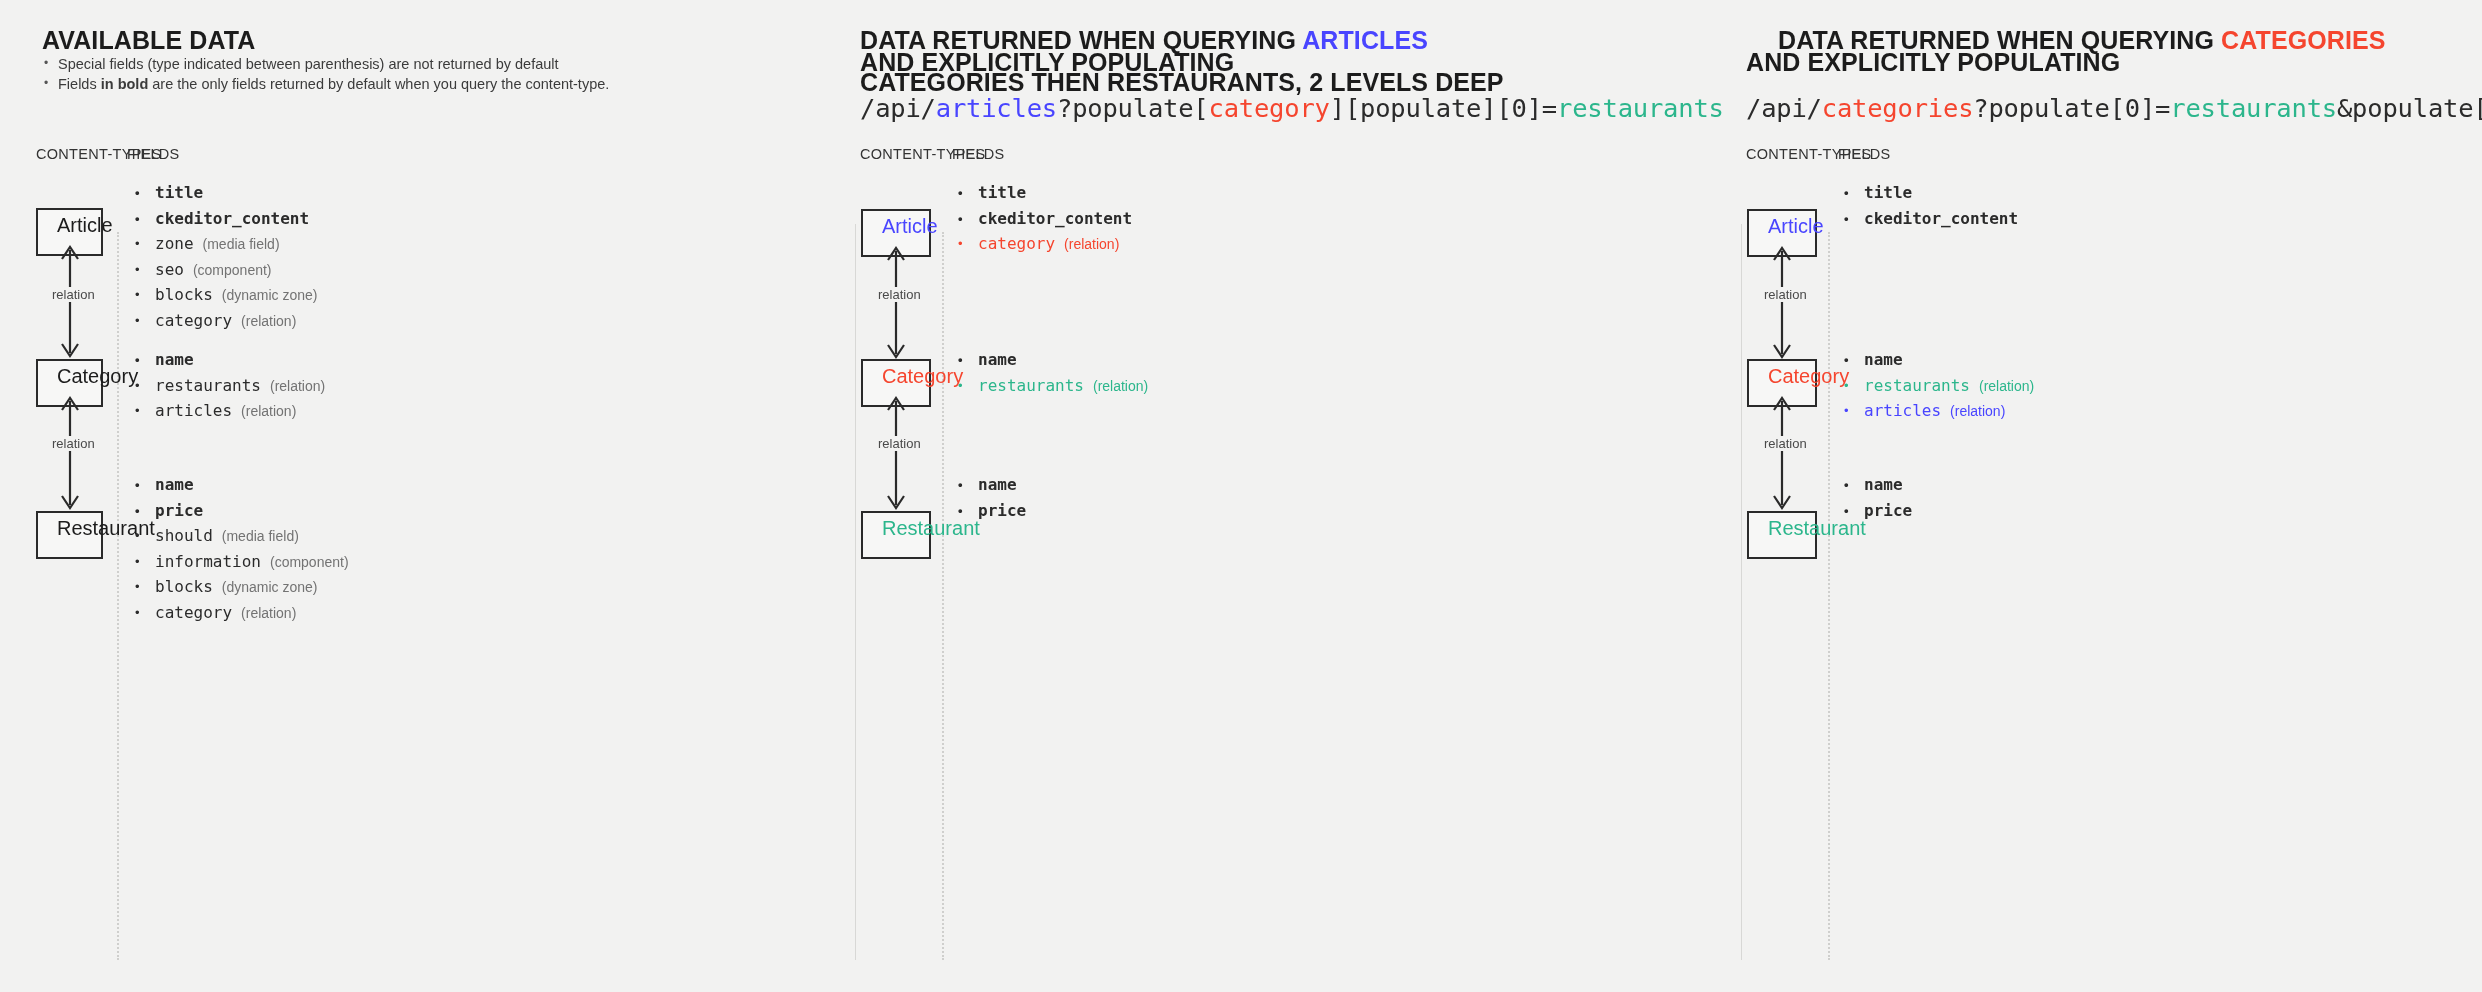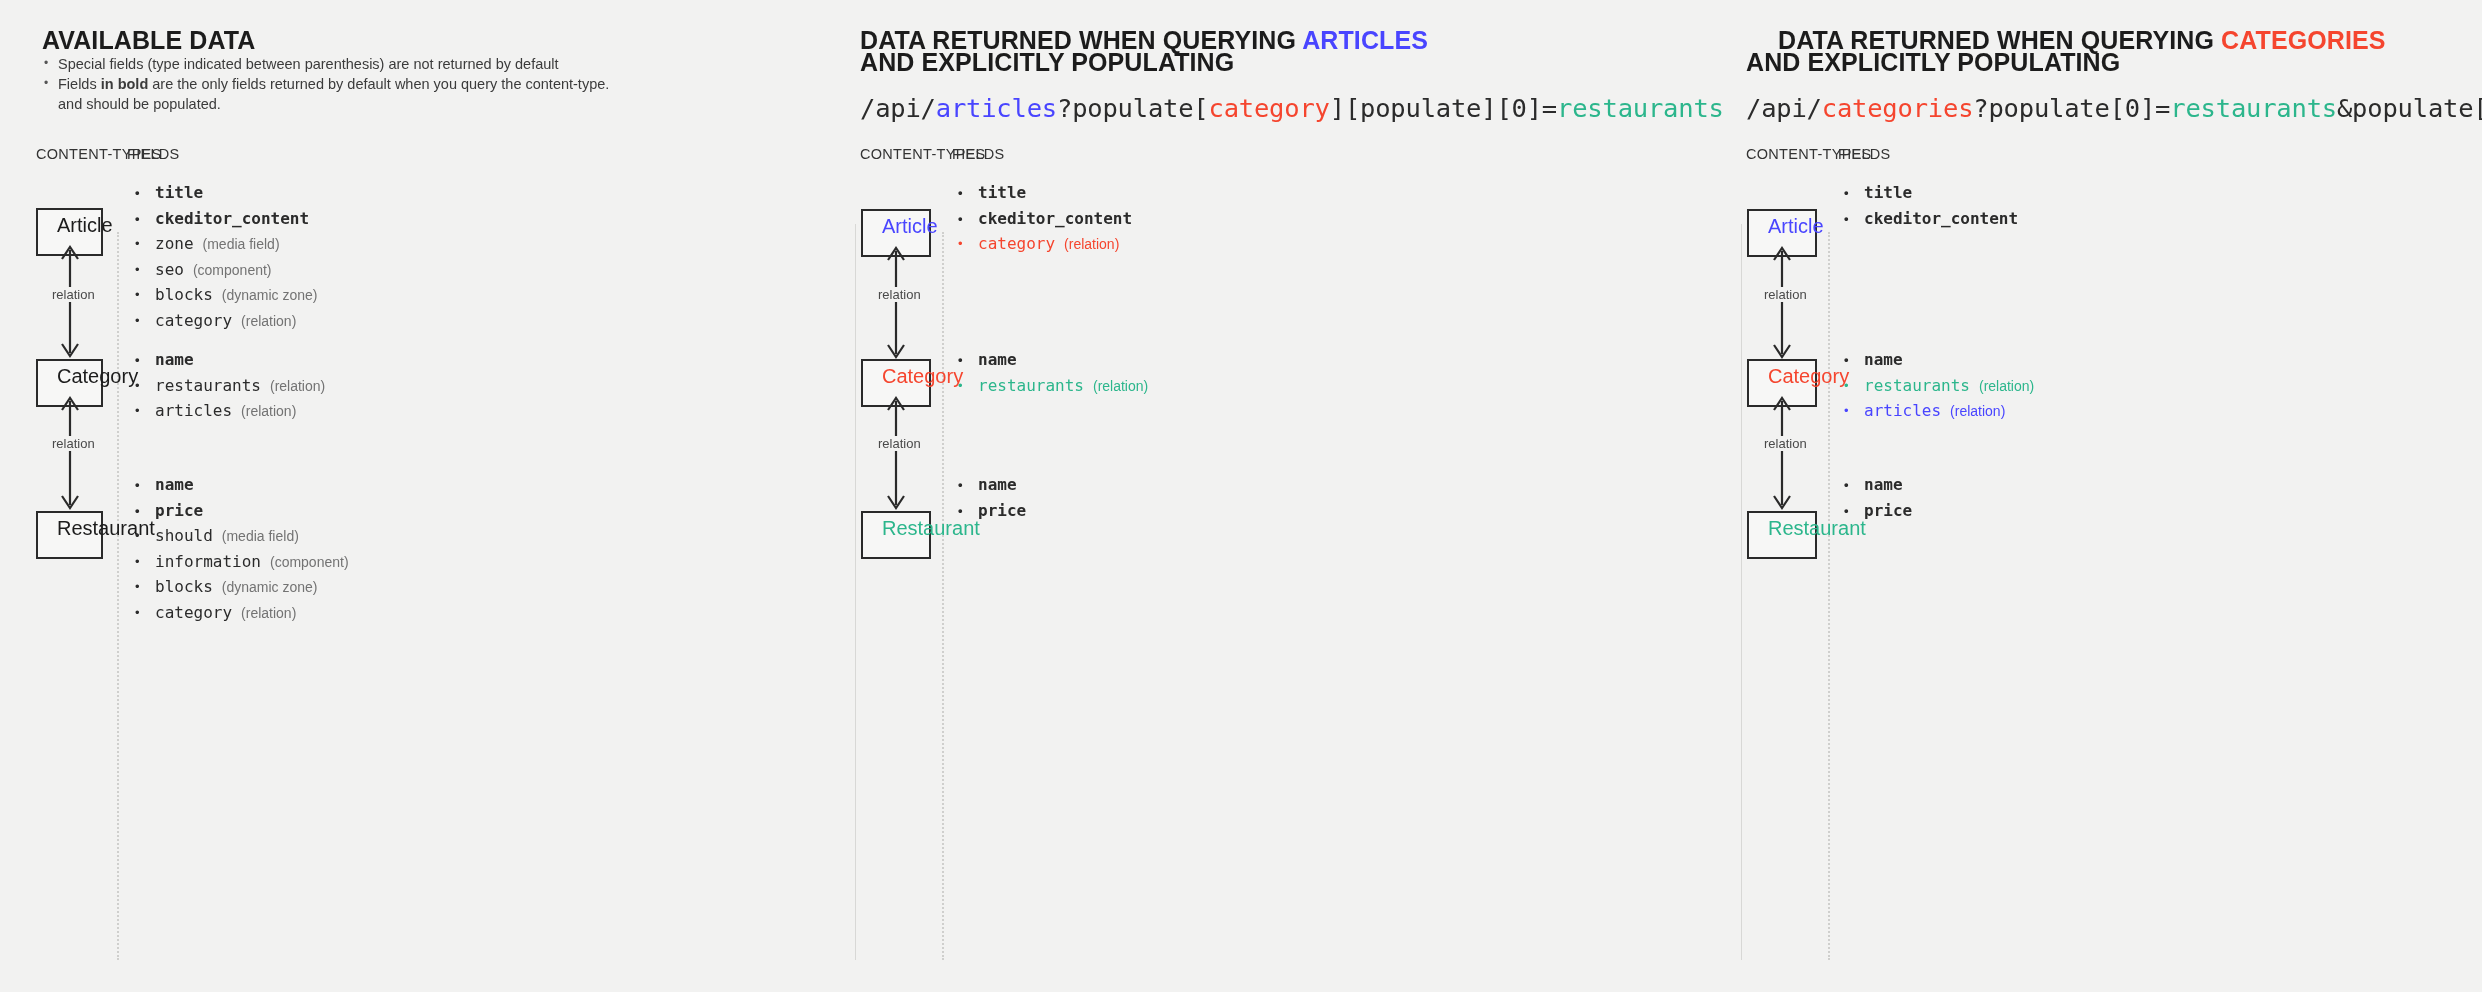--- a/index.html
+++ b/index.html
@@ -179,21 +179,20 @@
 
   <div class="panel panel-1">
 
     <div class="heading" style="left:42px; top:24px;">
       <span>AVAILABLE DATA</span>
     </div>
 
     <div class="subbullets" style="left:42px; top:54px;">
       <div class="bl"><span>Special fields (type indicated between parenthesis) are not returned by default</span></div>
       <div class="bl"><span>Fields </span><b>in bold</b><span> are the only fields returned by default when you query the content-type.</span></div>
-      <div style="padding-left:16px;"><span>and should be populated.</span></div>
     </div>
 
     <div class="col-label" style="left:36px; top:146px;">CONTENT-TYPES</div>
     <div class="col-label" style="left:127px; top:146px;">FIELDS</div>
     <div class="dotted-div" style="left:117px;"></div>
 
     <div class="ebox" style="left:36px; top:208px; width:67px;">Article</div>
     <div class="ebox" style="left:36px; top:359px; width:67px;">Category</div>
     <div class="ebox" style="left:36px; top:511px; width:67px;">Restaurant</div>
 
@@ -237,20 +236,21 @@
         <div class="fitem"><span>category</span><span class="ftype">(relation)</span></div>
       </div>
   </div>
 
   <div class="panel panel-2">
 
     <div class="heading" style="left:4px; top:24px;">
       <span>DATA RETURNED WHEN QUERYING </span><span class="hl-blue">ARTICLES</span>
     </div>
     <div class="heading" style="left:4px; top:46px;">AND EXPLICITLY POPULATING</div>
+    <div class="heading" style="left:4px; top:66px;">CATEGORIES THEN RESTAURANTS, 2 LEVELS DEEP</div>
 
     <div class="query" style="left:4px; top:93px;"><span>/api/</span><span class="q-blue">articles</span><span>?populate[</span><span class="q-red">category</span><span>][populate][0]=</span><span class="q-green">restaurants</span></div>
 
     <div class="col-label" style="left:4px; top:146px;">CONTENT-TYPES</div>
     <div class="col-label" style="left:96px; top:146px;">FIELDS</div>
     <div class="dotted-div" style="left:86px;"></div>
 
     <div class="ebox blue" style="left:5px; top:209px; width:70px;">Article</div>
     <div class="ebox red" style="left:5px; top:359px; width:70px;">Category</div>
     <div class="ebox green" style="left:5px; top:511px; width:70px;">Restaurant</div>

